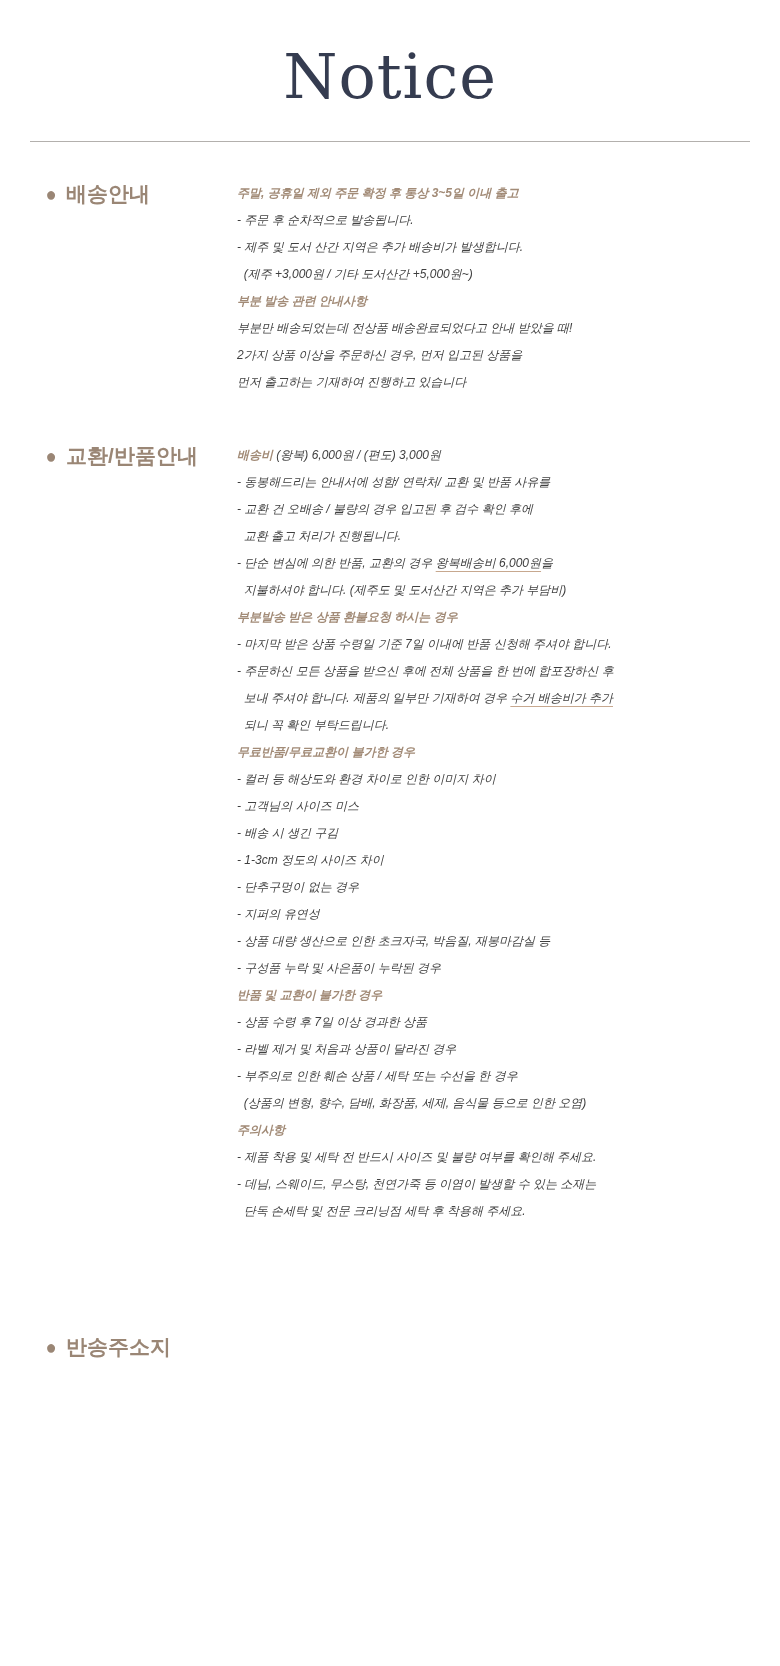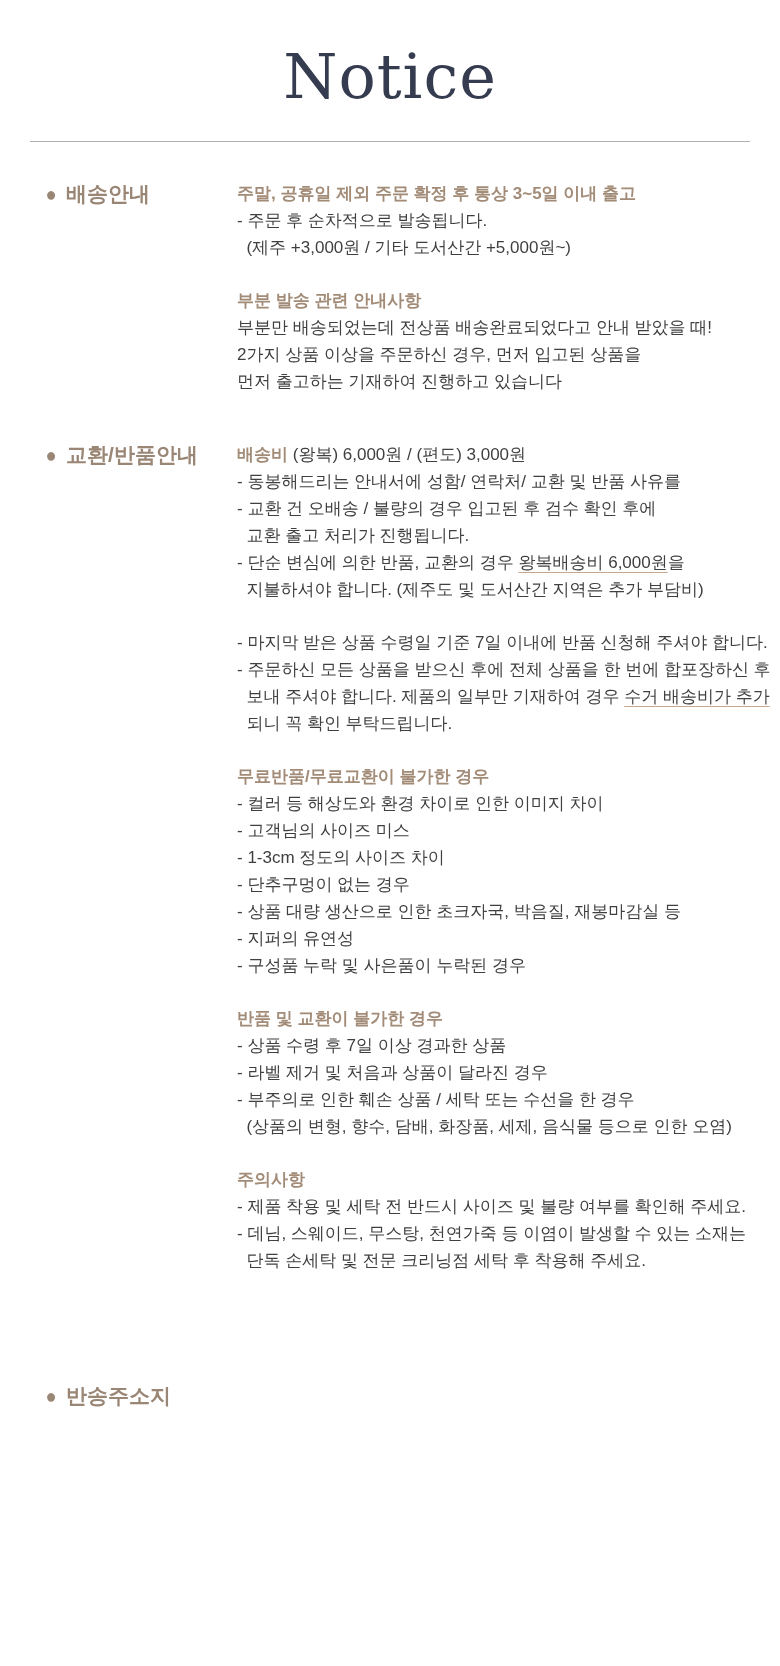--- a/index.html
+++ b/index.html
@@ -44,26 +44,27 @@
     color:#9a8675;
     line-height:27px;
     white-space:nowrap;
   }
   .bullet {
     font-size:20px;
     line-height:1;
     transform:scaleX(0.92);
     color:#9a8675;
   }
-  .block + .block { margin-top:26px; }
+  .block + .block { }
   .line {
-    font-size:17px;
+    font-size:12px;
     line-height:27px;
     color:#3f3f3f;
     white-space:pre;
+    font-style:italic;
   }
   .seg-h { color:#a28b77; font-weight:700; }
   .seg-u {
     text-decoration:underline;
     text-decoration-color:#c7a88f;
     text-decoration-thickness:1.4px;
     text-underline-offset:4px;
   }
 </style>
 </head>
@@ -75,20 +76,21 @@
   <main class="sections">
       <section class="section">
         <div class="label">
           <span class="bullet">●</span>
           <span>배송안내</span>
         </div>
         <div class="content">
           <div class="block">
             <p class="line"><span class="seg-h">주말, 공휴일 제외 주문 확정 후 통상 3~5일 이내 출고</span></p>
             <p class="line"><span class="seg-n">- 주문 후 순차적으로 발송됩니다.</span></p>
+            <p class="line"><span class="seg-n">- 제주 및 도서 산간 지역은 추가 배송비가 발생합니다.</span></p>
             <p class="line"><span class="seg-n">  (제주 +3,000원 / 기타 도서산간 +5,000원~)</span></p>
           </div>
           <div class="block">
             <p class="line"><span class="seg-h">부분 발송 관련 안내사항</span></p>
             <p class="line"><span class="seg-n">부분만 배송되었는데 전상품 배송완료되었다고 안내 받았을 때!</span></p>
             <p class="line"><span class="seg-n">2가지 상품 이상을 주문하신 경우, 먼저 입고된 상품을</span></p>
             <p class="line"><span class="seg-n">먼저 출고하는 기재하여 진행하고 있습니다</span></p>
           </div>
         </div>
       </section>
@@ -100,33 +102,35 @@
         <div class="content">
           <div class="block">
             <p class="line"><span class="seg-h">배송비</span><span class="seg-n"> (왕복) 6,000원 / (편도) 3,000원</span></p>
             <p class="line"><span class="seg-n">- 동봉해드리는 안내서에 성함/ 연락처/ 교환 및 반품 사유를</span></p>
             <p class="line"><span class="seg-n">- 교환 건 오배송 / 불량의 경우 입고된 후 검수 확인 후에</span></p>
             <p class="line"><span class="seg-n">  교환 출고 처리가 진행됩니다.</span></p>
             <p class="line"><span class="seg-n">- 단순 변심에 의한 반품, 교환의 경우 </span><span class="seg-u">왕복배송비 6,000원</span><span class="seg-n">을</span></p>
             <p class="line"><span class="seg-n">  지불하셔야 합니다. (제주도 및 도서산간 지역은 추가 부담비)</span></p>
           </div>
           <div class="block">
+            <p class="line"><span class="seg-h">부분발송 받은 상품 환불요청 하시는 경우</span></p>
             <p class="line"><span class="seg-n">- 마지막 받은 상품 수령일 기준 7일 이내에 반품 신청해 주셔야 합니다.</span></p>
             <p class="line"><span class="seg-n">- 주문하신 모든 상품을 받으신 후에 전체 상품을 한 번에 합포장하신 후</span></p>
             <p class="line"><span class="seg-n">  보내 주셔야 합니다. 제품의 일부만 기재하여 경우 </span><span class="seg-u">수거 배송비가 추가</span></p>
             <p class="line"><span class="seg-n">  되니 꼭 확인 부탁드립니다.</span></p>
           </div>
           <div class="block">
             <p class="line"><span class="seg-h">무료반품/무료교환이 불가한 경우</span></p>
             <p class="line"><span class="seg-n">- 컬러 등 해상도와 환경 차이로 인한 이미지 차이</span></p>
             <p class="line"><span class="seg-n">- 고객님의 사이즈 미스</span></p>
+            <p class="line"><span class="seg-n">- 배송 시 생긴 구김</span></p>
             <p class="line"><span class="seg-n">- 1-3cm 정도의 사이즈 차이</span></p>
             <p class="line"><span class="seg-n">- 단추구멍이 없는 경우</span></p>
+            <p class="line"><span class="seg-n">- 지퍼의 유연성</span></p>
             <p class="line"><span class="seg-n">- 상품 대량 생산으로 인한 초크자국, 박음질, 재봉마감실 등</span></p>
-            <p class="line"><span class="seg-n">- 지퍼의 유연성</span></p>
             <p class="line"><span class="seg-n">- 구성품 누락 및 사은품이 누락된 경우</span></p>
           </div>
           <div class="block">
             <p class="line"><span class="seg-h">반품 및 교환이 불가한 경우</span></p>
             <p class="line"><span class="seg-n">- 상품 수령 후 7일 이상 경과한 상품</span></p>
             <p class="line"><span class="seg-n">- 라벨 제거 및 처음과 상품이 달라진 경우</span></p>
             <p class="line"><span class="seg-n">- 부주의로 인한 훼손 상품 / 세탁 또는 수선을 한 경우</span></p>
             <p class="line"><span class="seg-n">  (상품의 변형, 향수, 담배, 화장품, 세제, 음식물 등으로 인한 오염)</span></p>
           </div>
           <div class="block">

